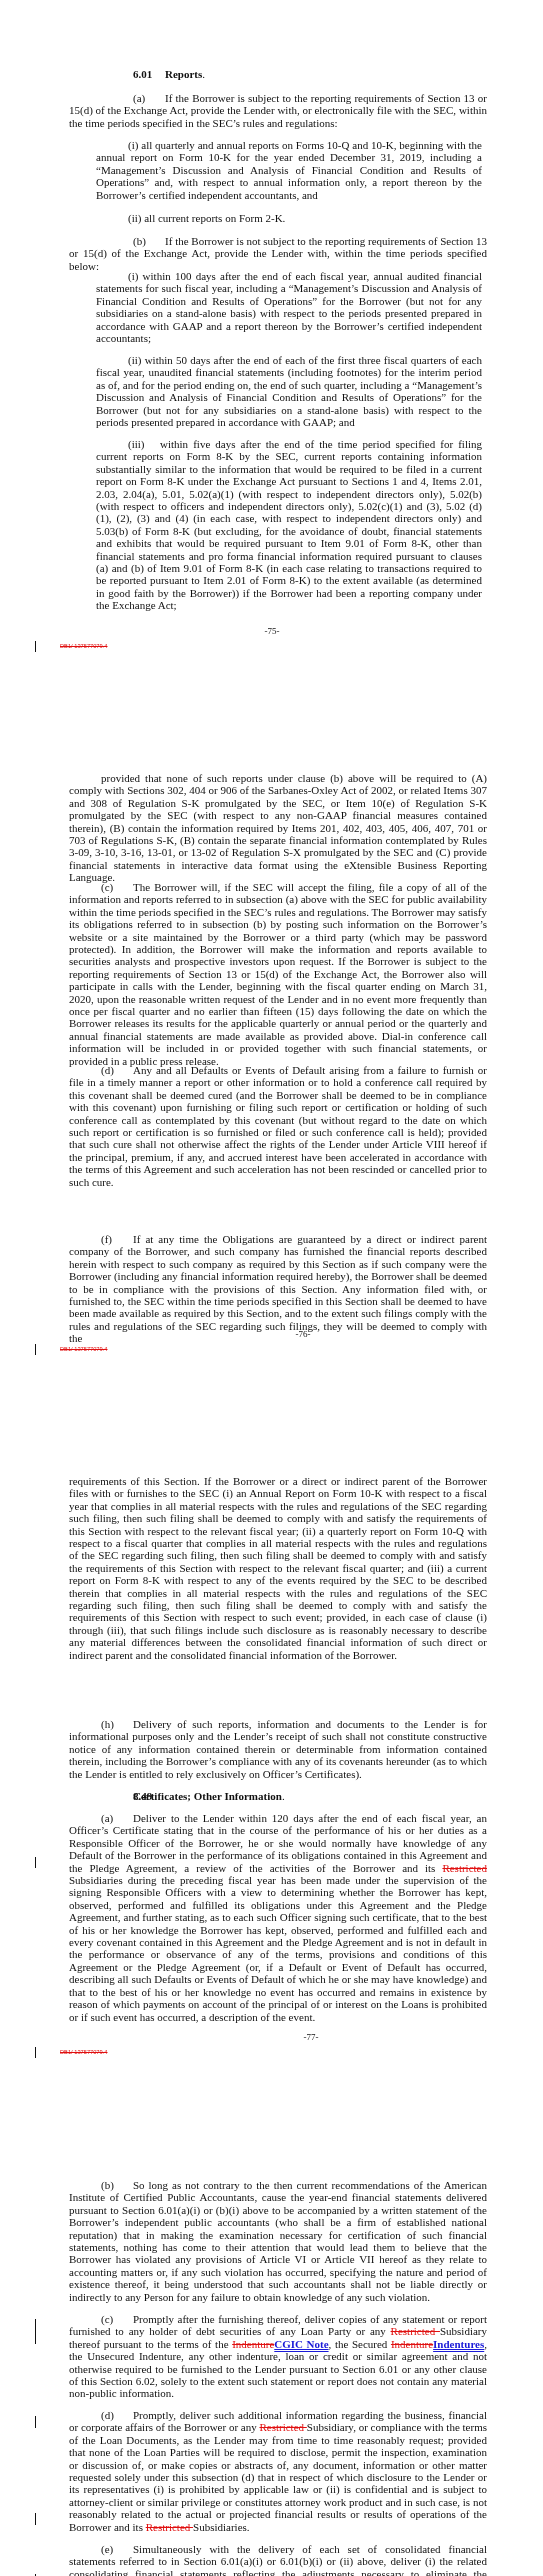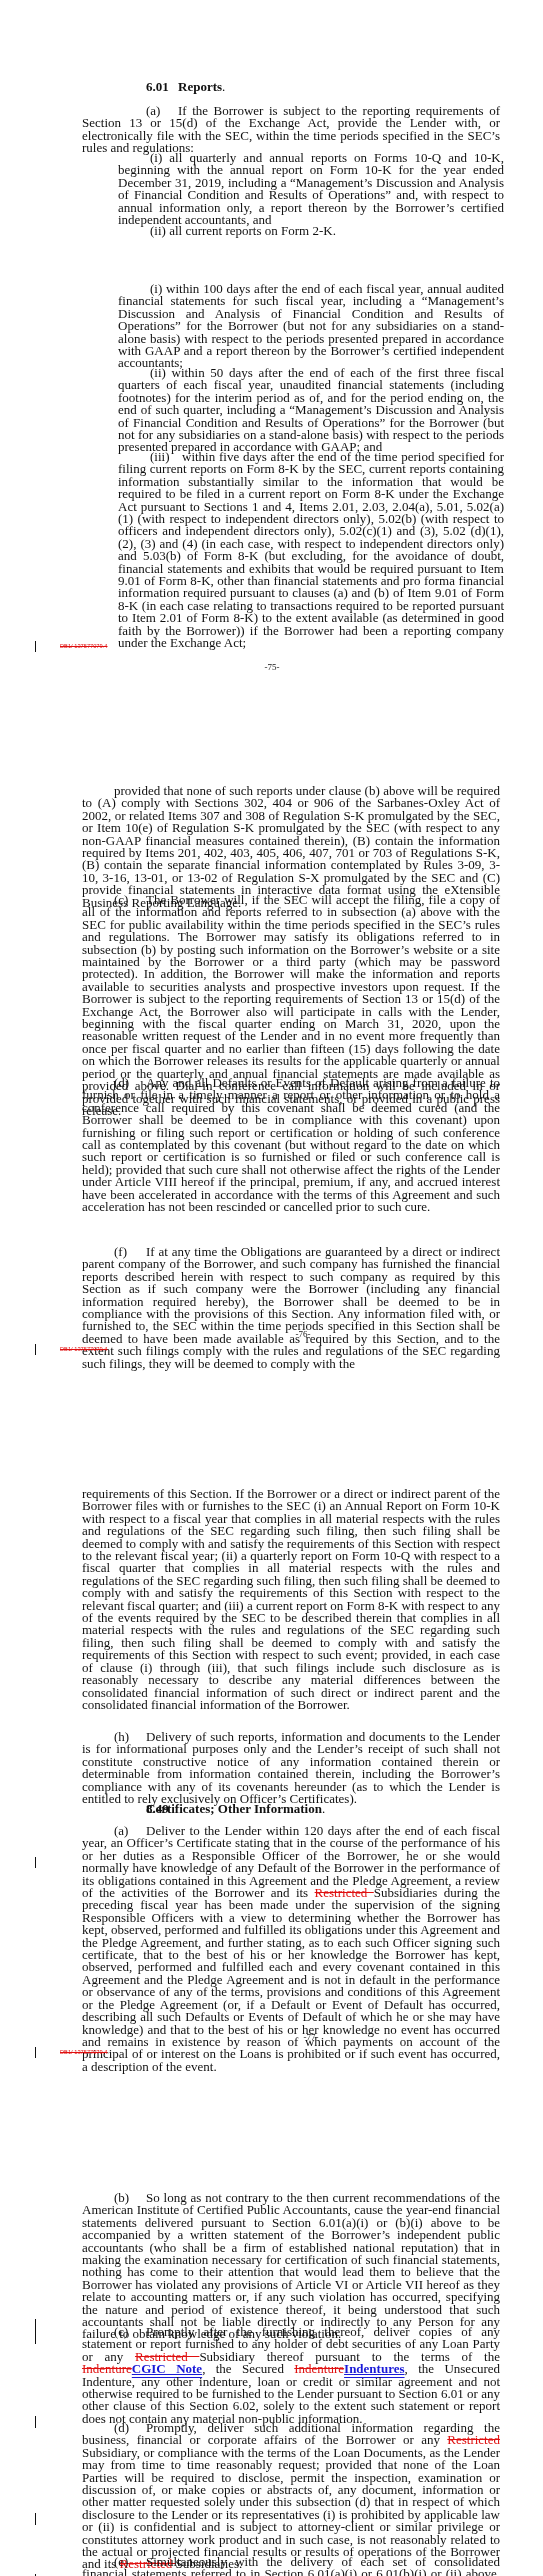--- a/index.html
+++ b/index.html
@@ -1,21 +1,21 @@
 <!DOCTYPE html>
 <html style="font-size:8.2px"><head>
 <meta charset="utf-8">
 <style>
   html, body { margin: 0; padding: 0; background: #ffffff; }
   body { width: 544px; height: 2813px; position: relative; overflow: hidden;
          font-family: "Liberation Serif", "DejaVu Serif", serif; color: #111; }
   .page { position: absolute; left: 0; width: 544px; height: 703px; background: #fff; }
-  .para { position: absolute; left: 65px; width: 418px; font-size: 13px; line-height: 12.4px;
-          text-align: justify; text-align-last: left; margin: 17px; }
-  .para.sub { left: 101px; width: 386px; }
+  .para { position: absolute; left: 65px; width: 418px; font-size: 11px; line-height: 12.4px;
+          text-align: justify; text-align-last: left; margin: 4px; }
+  .para.sub { left: 92px; width: 386px; }
   .fi { text-indent: 32px; }
   .lbl { display: inline-block; width: 32px; text-indent: 0; }
   .heading-num { display: inline-block; width: 32px; font-weight: bold; }
   .heading-title { font-weight: bold; }
   .u { text-underline-offset: 1px; }
   .del { color: #e01010; text-decoration: line-through; }
   .ins { color: #1a1ad8; font-weight: bold; text-decoration: underline double; text-underline-offset: 1px; }
   .pagenum { position: absolute; left: 0; width: 544px; text-align: center; font-size: 9px; }
   .docid { position: absolute; left: 60px; font-family: "Liberation Sans", "DejaVu Sans", sans-serif;
            font-size: 5.7px; color: #e01010; text-decoration: line-through; }
@@ -28,28 +28,29 @@
   <p class="para" style="top:64px;">
     <span class="lbl" style="width:0"></span><span style="display:inline-block;width:64px"></span><span class="heading-num">6.01</span><span class="heading-title">Reports</span><span>.</span>
   </p>
 
   <p class="para" style="top:88px; text-indent:64px;"><span class="lbl">(a)</span><span>If the Borrower is subject to the reporting requirements of Section 13 or 15(d) of the Exchange Act, provide the Lender with, or electronically file with the SEC, within the time periods specified in the SEC’s rules and regulations:</span></p>
 
   <p class="para sub" style="top:135px; text-indent:32px;"><span>(i)  all quarterly and annual reports on Forms 10-Q and 10-K, beginning with the annual report on Form 10-K for the year ended December 31, 2019, including a “Management’s Discussion and Analysis of Financial Condition and Results of Operations” and, with respect to annual information only, a report thereon by the Borrower’s certified independent accountants, and</span></p>
 
   <p class="para sub" style="top:208px; text-indent:32px;"><span>(ii) all current reports on Form 2-K.</span></p>
 
+  <p class="para" style="top:231px; text-indent:64px;"><span class="lbl">(b)</span><span>If the Borrower is not subject to the reporting requirements of Section 13 or 15(d) of the Exchange Act, provide the Lender with, within the time periods specified below:</span></p>
 
   <p class="para sub" style="top:266px; text-indent:32px;"><span>(i) within 100 days after the end of each fiscal year, annual audited financial statements for such fiscal year, including a “Management’s Discussion and Analysis of Financial Condition and Results of Operations” for the Borrower (but not for any subsidiaries on a stand-alone basis) with respect to the periods presented prepared in accordance with GAAP and a report thereon by the Borrower’s certified independent accountants;</span></p>
 
   <p class="para sub" style="top:350px; text-indent:32px;"><span>(ii) within 50 days after the end of each of the first three fiscal quarters of each fiscal year, unaudited financial statements (including footnotes) for the interim period as of, and for the period ending on, the end of such quarter, including a “Management’s Discussion and Analysis of Financial Condition and Results of Operations” for the Borrower (but not for any subsidiaries on a stand-alone basis) with respect to the periods presented prepared in accordance with GAAP; and</span></p>
 
   <p class="para sub" style="top:434px; text-indent:32px;"><span class="lbl">(iii)</span><span>within five days after the end of the time period specified for filing current reports on Form 8-K by the SEC, current reports containing information substantially similar to the information that would be required to be filed in a current report on Form 8-K under the Exchange Act pursuant to Sections 1 and 4, Items 2.01, 2.03, 2.04(a), 5.01, 5.02(a)(1) (with respect to independent directors only), 5.02(b) (with respect to officers and independent directors only), 5.02(c)(1) and (3), 5.02 (d)(1), (2), (3) and (4) (in each case, with respect to independent directors only) and 5.03(b) of Form 8-K (but excluding, for the avoidance of doubt, financial statements and exhibits that would be required pursuant to Item 9.01 of Form 8-K, other than financial statements and pro forma financial information required pursuant to clauses (a) and (b) of Item 9.01 of Form 8-K (in each case relating to transactions required to be reported pursuant to Item 2.01 of Form 8-K) to the extent available (as determined in good faith by the Borrower)) if the Borrower had been a reporting company under the Exchange Act;</span></p>
 
-  <div class="pagenum" style="top:626px;margin-top:36px;">-75-</div>
+  <div class="pagenum" style="top:626px;">-75-</div>
   <div class="bar" style="top:641px;height:11.3px;"></div>
   <div class="docid" style="top:643px;">DB1/ 137577079.4</div>
 </div>
 
 <div class="page" style="top:703px">
   <p class="para" style="top:65px; text-indent:32px;"><span class="u">provided</span><span> that none of such reports under </span><span class="u">clause (b)</span><span> above will be required to (A) comply with Sections 302, 404 or 906 of the Sarbanes-Oxley Act of 2002, or related Items 307 and 308 of Regulation S-K promulgated by the SEC, or Item 10(e) of Regulation S-K promulgated by the SEC (with respect to any non-GAAP financial measures contained therein), (B) contain the information required by Items 201, 402, 403, 405, 406, 407, 701 or 703 of Regulations S-K, (B) contain the separate financial information contemplated by Rules 3-09, 3-10, 3-16, 13-01, or 13-02 of Regulation S-X promulgated by the SEC and (C) provide financial statements in interactive data format using the eXtensible Business Reporting Language.</span></p>
 
   <p class="para fi" style="top:174px;"><span class="lbl">(c)</span><span>The Borrower will, if the SEC will accept the filing, file a copy of all of the information and reports referred to in </span><span class="u">subsection (a)</span><span> above with the SEC for public availability within the time periods specified in the SEC’s rules and regulations. The Borrower may satisfy its obligations referred to in </span><span class="u">subsection (b)</span><span> by posting such information on the Borrower’s website or a site maintained by the Borrower or a third party (which may be password protected). In addition, the Borrower will make the information and reports available to securities analysts and prospective investors upon request.  If the Borrower is subject to the reporting requirements of Section 13 or 15(d) of the Exchange Act, the Borrower also will participate in calls with the Lender, beginning with the fiscal quarter ending on March 31, 2020, upon the reasonable written request of the Lender and in no event more frequently than once per fiscal quarter and no earlier than fifteen (15) days following the date on which the Borrower releases its results for the applicable quarterly or annual period or the quarterly and annual financial statements are made available as provided above.  Dial-in conference call information will be included in or provided together with such financial statements, or provided in a public press release.</span></p>
 
   <p class="para fi" style="top:357px;"><span class="lbl">(d)</span><span>Any and all Defaults or Events of Default arising from a failure to furnish or file in a timely manner a report or other information or to hold a conference call required by this covenant shall be deemed cured (and the Borrower shall be deemed to be in compliance with this covenant) upon furnishing or filing such report or certification or holding of such conference call as contemplated by this covenant (but without regard to the date on which such report or certification is so furnished or filed or such conference call is held); </span><span class="u">provided</span><span> that such cure shall not otherwise affect the rights of the Lender under </span><span class="u">Article VIII</span><span> hereof if the principal, premium, if any, and accrued interest have been accelerated in accordance with the terms of this Agreement and such acceleration has not been rescinded or cancelled prior to such cure.</span></p>

